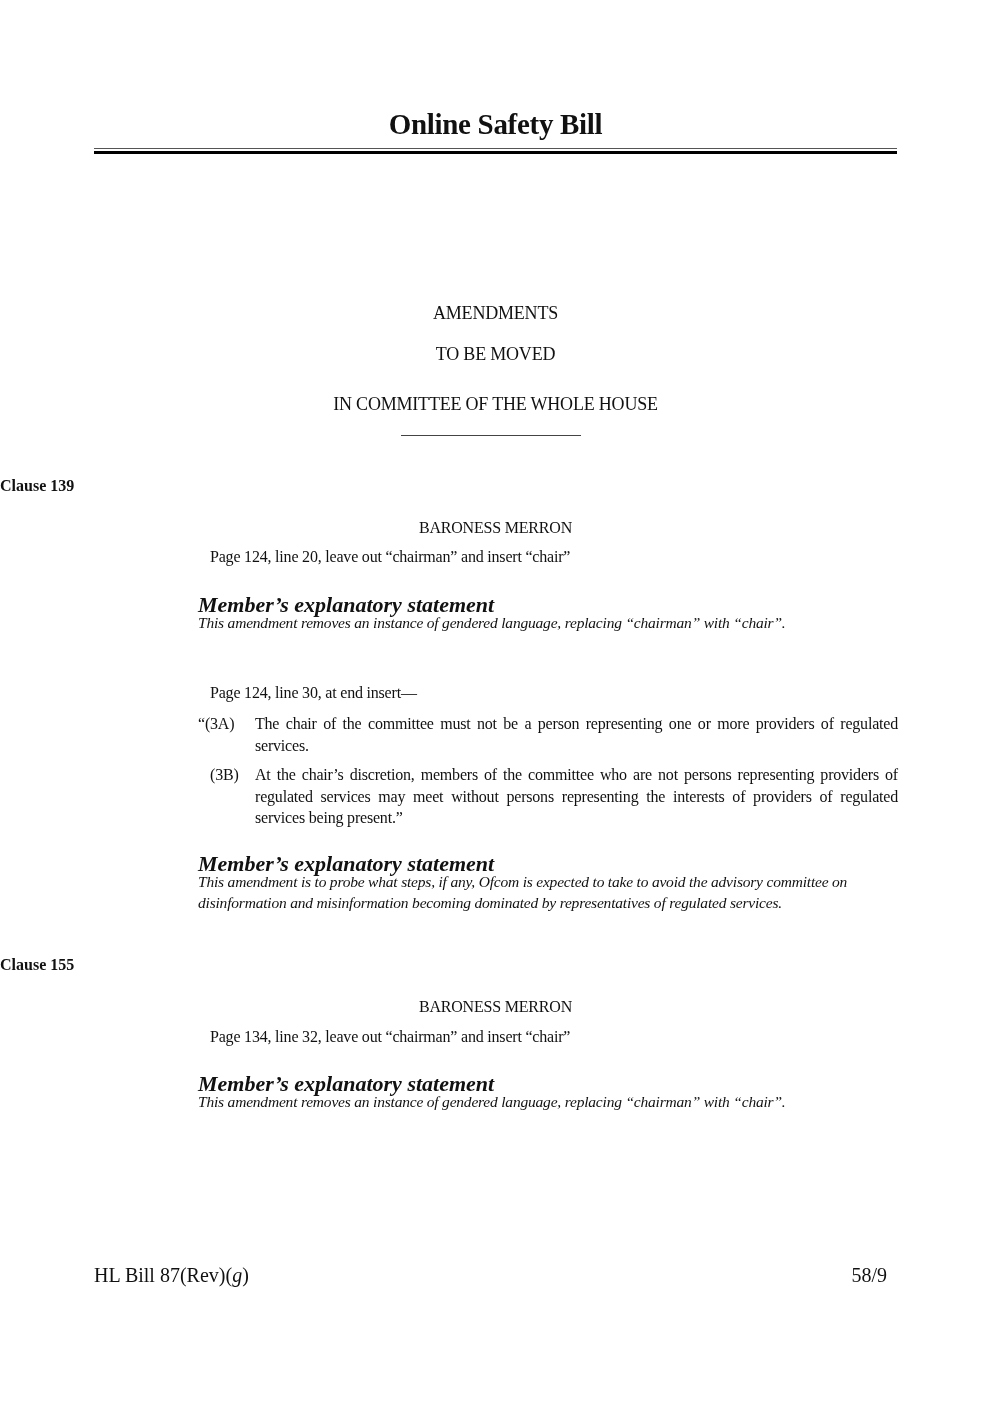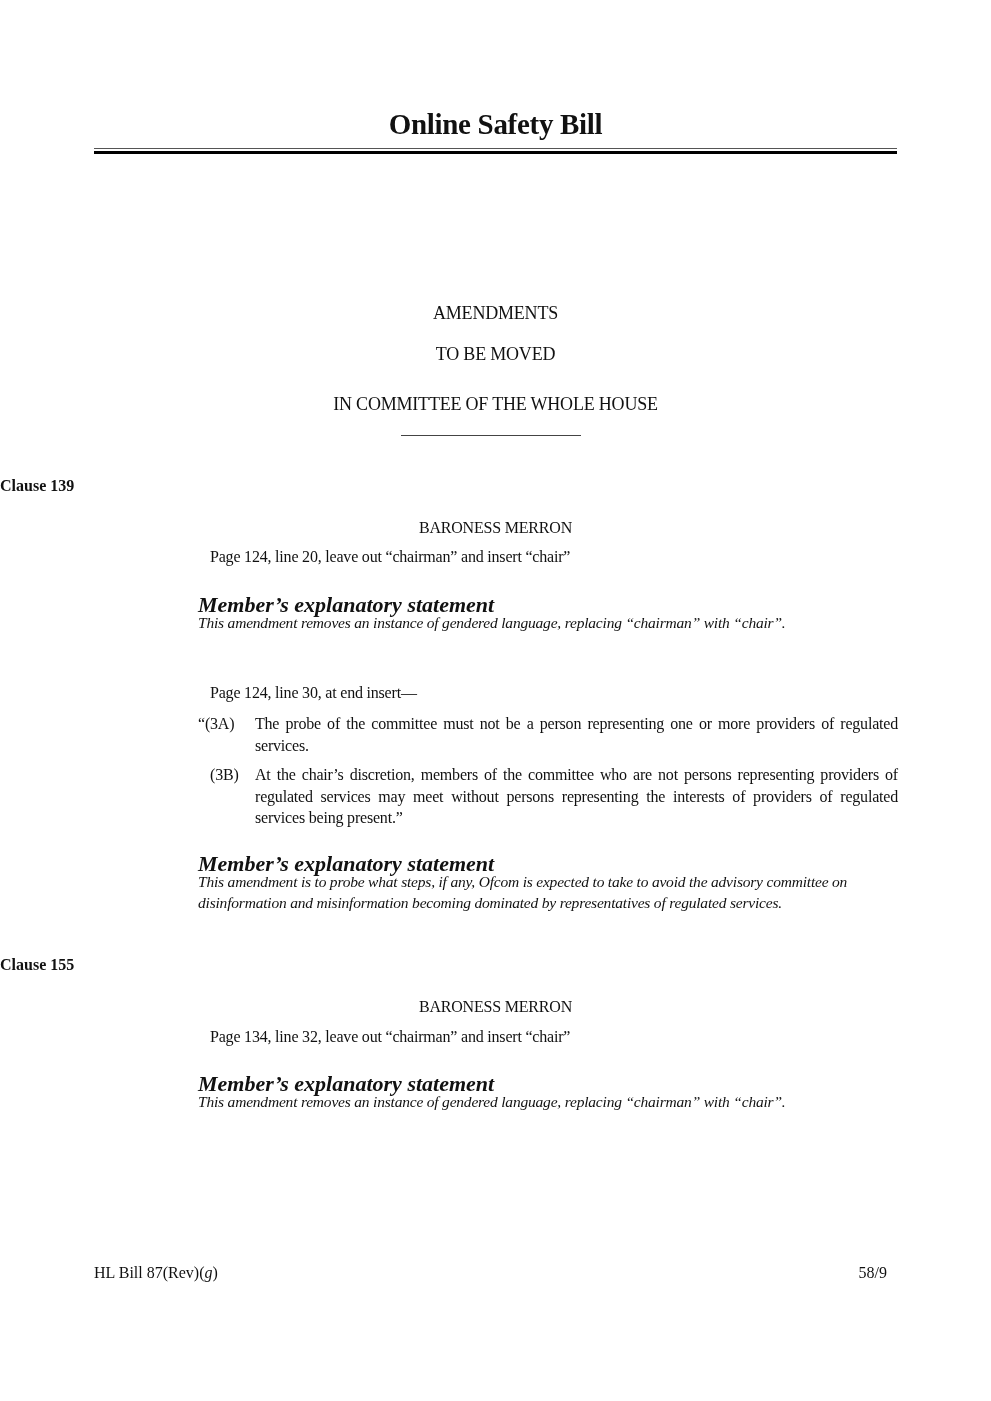--- a/index.html
+++ b/index.html
@@ -12,21 +12,21 @@
     .heading { position:absolute; left:0; width:991px; text-align:center; font-size:18px; letter-spacing:-0.2px; }
     .short-rule { position:absolute; left:401px; width:180px; top:435px; height:1px; background:#444; }
     .clause { position:absolute; left:0; width:991px; text-align:left; font-size:16px; font-weight:bold; }
     .member { position:absolute; left:0; width:991px; text-align:center; font-size:16px; letter-spacing:-0.2px; }
     .para { position:absolute; left:198px; font-size:16px; white-space:nowrap; letter-spacing:-0.2px;margin-left:12px; }
     .es-head { position:absolute; left:198px; font-size:22px; font-style:italic; font-weight:bold; }
     .es-body { position:absolute; left:198px; width:700px; font-size:15.5px; font-style:italic; line-height:21px; letter-spacing:-0.2px; }
     .sub { position:absolute; left:198px; width:700px; font-size:16px; line-height:21.5px; letter-spacing:-0.2px; }
     .sub .num { position:absolute; left:0; width:56px; }
     .sub .txt { margin-left:57px; text-align:justify; text-align-last:left; }
-    .footer { position:absolute; top:1264px; font-size:16px; }
+    .footer { position:absolute; top:1264px; font-size:20px; }
   </style>
 </head>
 <body>
 
 <div class="title">Online Safety Bill</div>
 <div class="rule-thin"></div>
 <div class="rule-thick"></div>
 
 <div class="heading" style="top:303px">AMENDMENTS</div>
 <div class="heading" style="top:344px">TO BE MOVED</div>
@@ -35,21 +35,21 @@
 
 <div class="clause" style="top:477px">Clause 139</div>
 <div class="member" style="top:519px">BARONESS MERRON</div>
 <div class="para" style="top:548px">Page 124, line 20, leave out “chairman” and insert “chair”</div>
 <div class="es-head" style="top:592px">Member’s explanatory statement</div>
 <div class="es-body" style="top:612px;width:660px">This amendment removes an instance of gendered language, replacing “chairman” with “chair”.</div>
 
 <div class="para" style="top:684px">Page 124, line 30, at end insert—</div>
 <div class="sub" style="top:713px">
   <span class="num">“(3A)</span>
-  <div class="txt">The probe of the committee must not be a person representing one or more providers of regulated services.</div>
+  <div class="txt">The chair of the committee must not be a person representing one or more providers of regulated services.</div>
 </div>
 <div class="sub" style="top:764px">
   <span class="num" style="padding-left:12px">(3B)</span>
   <div class="txt">At the chair’s discretion, members of the committee who are not persons representing providers of regulated services may meet without persons representing the interests of providers of regulated services being present.”</div>
 </div>
 <div class="es-head" style="top:851px">Member’s explanatory statement</div>
 <div class="es-body" style="top:871px;width:695px">This amendment is to probe what steps, if any, Ofcom is expected to take to avoid the advisory committee on disinformation and misinformation becoming dominated by representatives of regulated services.</div>
 
 <div class="clause" style="top:956px">Clause 155</div>
 <div class="member" style="top:998px">BARONESS MERRON</div>

